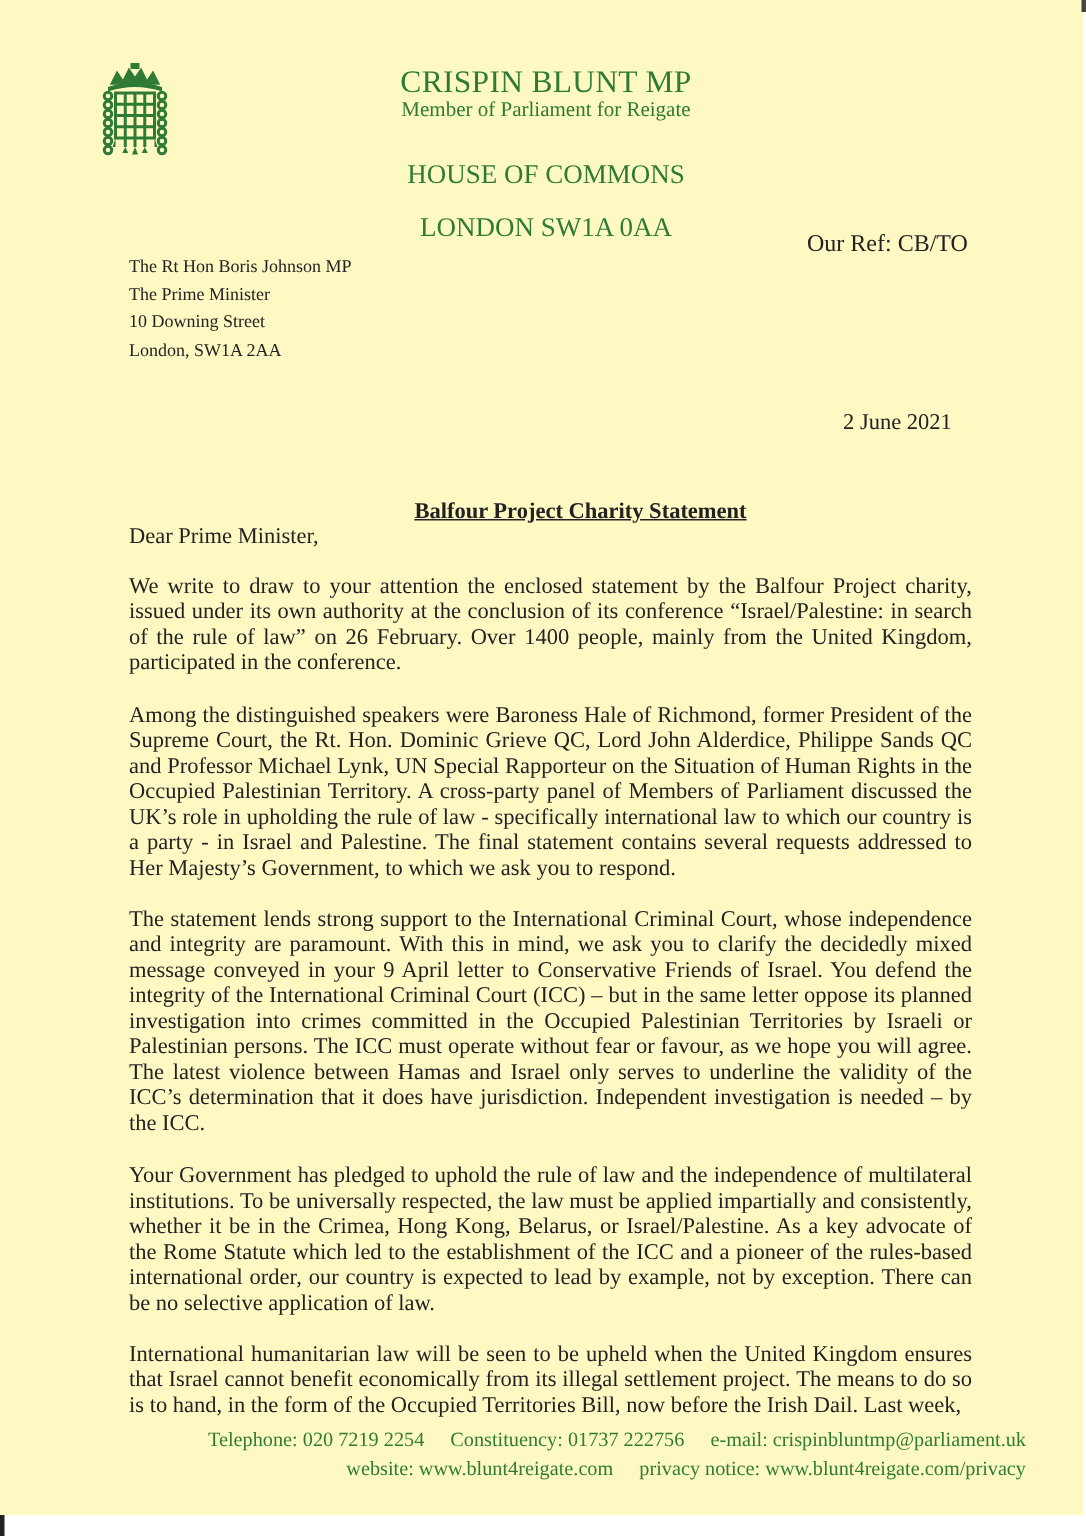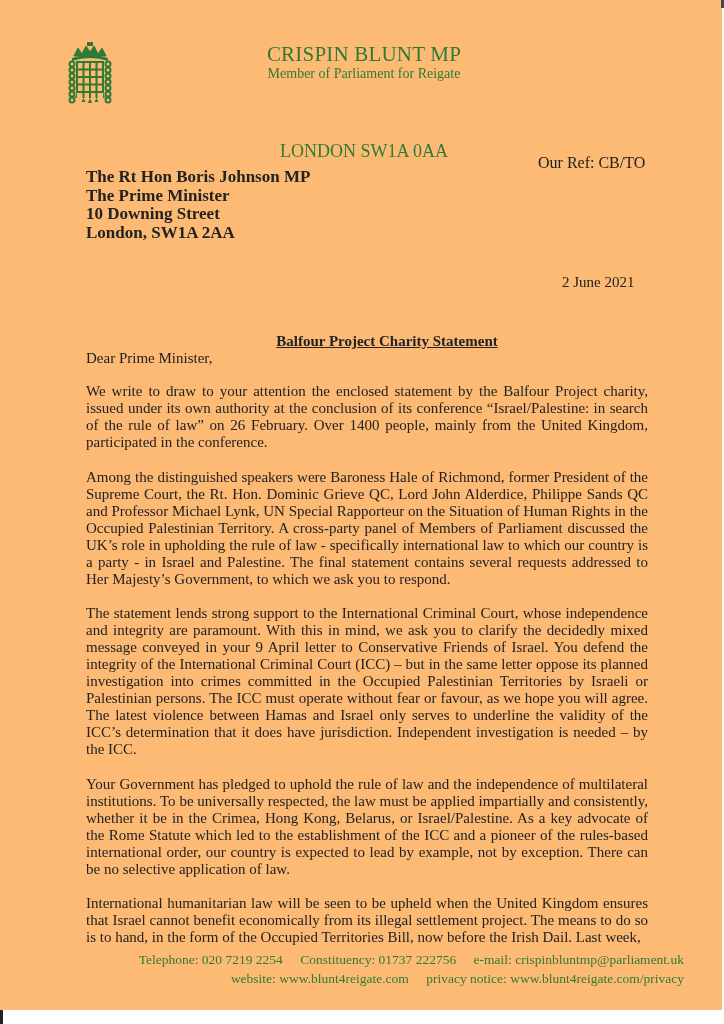--- a/index.html
+++ b/index.html
@@ -5,21 +5,21 @@
     html, body { margin: 0; padding: 0; }
     body {
       width: 724px; height: 1024px; overflow: hidden;
       background: #ffffff;
       font-family: "Liberation Serif", serif;
       position: relative;
     }
     .page {
       position: absolute; left: 0; top: 0;
       width: 722px; height: 1010px;
-      background: #fdba74;
+      background: #fef9c3;
     }
     .edge-mark-left {
       position: absolute; left: 0; top: 1010px; width: 3px; height: 14px; background: #222;
     }
     .edge-mark-right {
       position: absolute; right: 0; top: 0; width: 3px; height: 8px; background: #444;
     }
     .crest {
       position: absolute; left: 68px; top: 42px; width: 44px; height: 64px;
     }
@@ -27,21 +27,21 @@
       position: absolute; left: 200px; width: 328px; text-align: center; color: #2f7b35;
     }
     .lh-name { top: 42px; font-size: 21px; letter-spacing: 0.2px; }
     .lh-role { top: 66px; font-size: 14px; }
     .lh-house { top: 106px; font-size: 18px; }
     .lh-addr { top: 128px; font-size: 18px; margin-top: 13px; }
     .ref {
       position: absolute; left: 538px; top: 154px; font-size: 16px; color: #222;
     }
     .recipient {
-      position: absolute; left: 86px; top: 168px; font-size: 17px; color: #222; line-height: 18.5px; font-weight: bold;
+      position: absolute; left: 86px; top: 168px; font-size: 12px; color: #222; line-height: 18.5px;
     }
     .date {
       position: absolute; left: 562px; top: 274px; font-size: 15px; color: #222;
     }
     .salutation {
       position: absolute; left: 86px; top: 316px; font-size: 15px; color: #222; margin-top: 34px;
     }
     .subject {
       position: absolute; left: 86px; width: 602px; top: 333px; text-align: center;
       font-size: 15px; font-weight: bold; text-decoration: underline; color: #222;
@@ -94,20 +94,21 @@
         <line x1="9" y1="27.5" x2="35" y2="27.5"></line>
         <line x1="9" y1="35" x2="35" y2="35"></line>
         <line x1="9" y1="42.5" x2="35" y2="42.5"></line>
       </g>
       <path d="M9 50 L9 56 L7 56 Z M15.5 56 L13.5 60 L17.5 60 Z M22 56 L20 61 L24 61 Z M28.5 56 L26.5 60 L30.5 60 Z M35 50 L35 56 L37 56 Z" stroke="none"></path>
     </g>
   </svg>
 
   <div class="letterhead lh-name">CRISPIN BLUNT MP</div>
   <div class="letterhead lh-role">Member of Parliament for Reigate</div>
+  <div class="letterhead lh-house">HOUSE OF COMMONS</div>
   <div class="letterhead lh-addr">LONDON SW1A 0AA</div>
 
   <div class="ref">Our Ref: CB/TO</div>
 
   <div class="recipient">
     <div>The Rt Hon Boris Johnson MP</div>
     <div>The Prime Minister</div>
     <div>10 Downing Street</div>
     <div>London, SW1A 2AA</div>
   </div>

